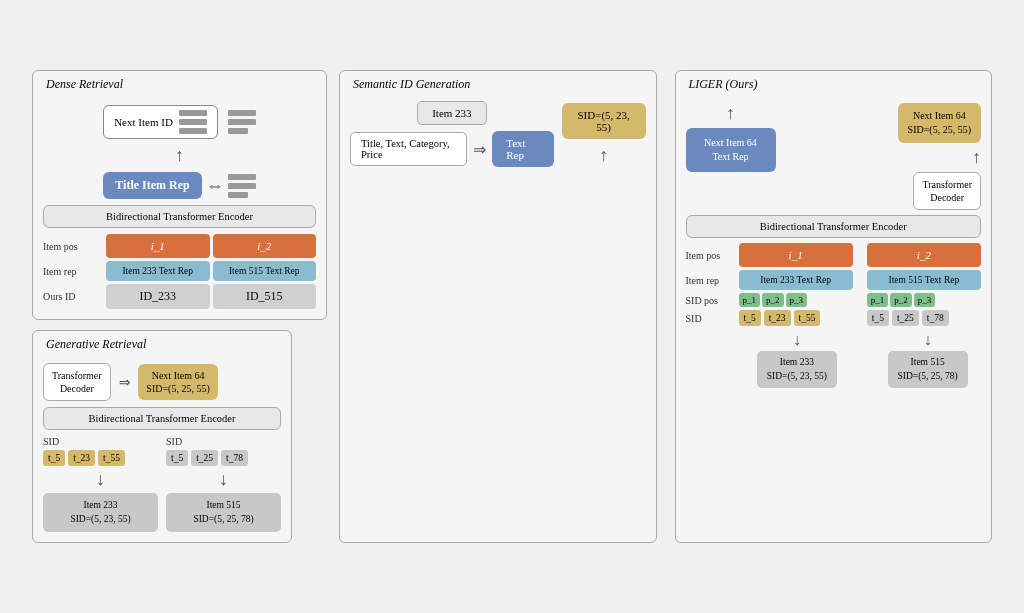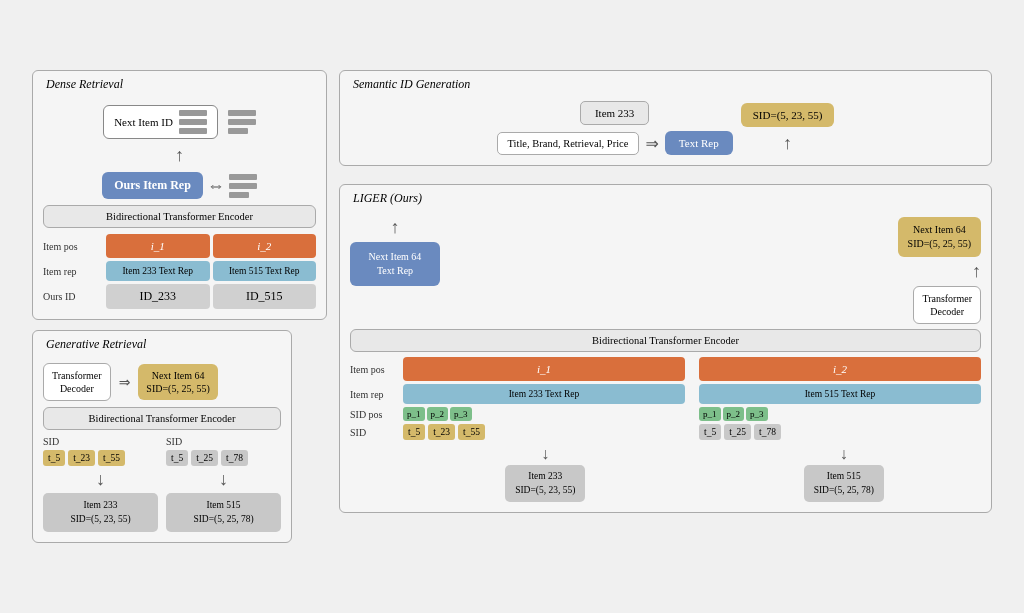--- a/index.html
+++ b/index.html
@@ -36,21 +36,21 @@
       padding: 0 3px;
     }
     .left-col {
       display: flex;
       flex-direction: column;
       gap: 10px;
       width: 295px;
     }
     .right-col {
       display: flex;
-      flex-direction: column;
+      flex-direction: row;
       gap: 18px;
       width: 660px;
     }
 
     
     .dense-panel {
       width: 295px;
     }
     .dense-inner {
       margin-top: 20px;
@@ -370,21 +370,21 @@
             <div class="stack-line"></div>
             <div class="stack-line"></div>
             <div class="stack-line" style="width:20px;"></div>
           </div>
         </div>
 
         <div style="text-align:center;font-size:18px;color:#555;">↑</div>
 
         <div class="arrow-row">
           <div class="next-item-rep-box">
-            <span>Ours Item Rep</span>
+            <span>Title Item Rep</span>
           </div>
           <div style="font-size:18px;color:#555;">⇔</div>
           <div class="stack-lines">
             <div class="stack-line"></div>
             <div class="stack-line"></div>
             <div class="stack-line" style="width:20px;"></div>
           </div>
         </div>
 
         <div class="encoder-box">
@@ -460,21 +460,21 @@
 
   <div class="right-col">
 
     <div class="panel sem-panel">
       <span class="panel-title">Semantic ID Generation</span>
       <div class="sem-inner">
         <div class="sem-row">
           <div style="display:flex;flex-direction:column;align-items:center;gap:6px;">
             <div class="item-233-box">Item 233</div>
             <div style="display:flex;align-items:center;gap:6px;">
-              <div class="title-brand-box">Title, Brand, Retrieval, Price</div>
+              <div class="title-brand-box">Title, Text, Category, Price</div>
               <span class="arrow-right-double">⇒</span>
               <div class="text-rep-box">Text Rep</div>
             </div>
           </div>
           <div style="display:flex;flex-direction:column;align-items:center;gap:6px;">
             <div class="sid-result-box">SID=(5, 23, 55)</div>
             <div style="font-size:18px;color:#555;">↑</div>
           </div>
         </div>
       </div>

